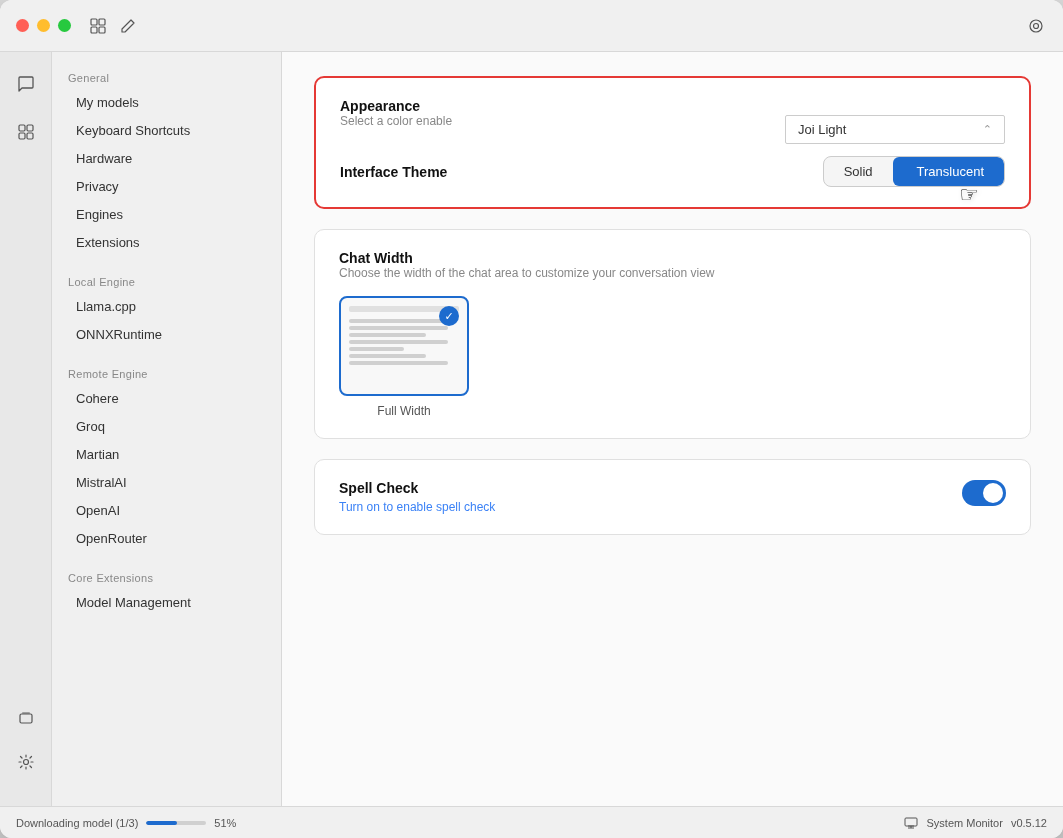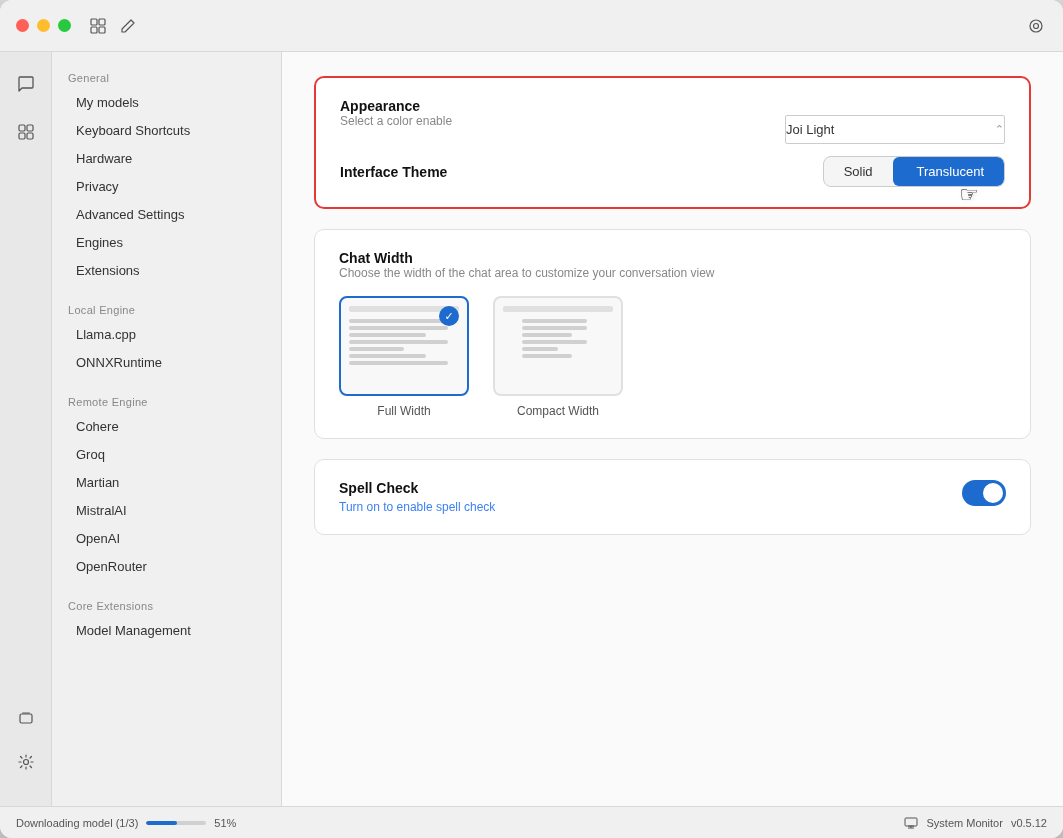--- a/index.html
+++ b/index.html
@@ -155,21 +155,21 @@
       display: flex;
       align-items: center;
       gap: 8px;
     }
     .theme-dropdown {
       display: flex;
       align-items: center;
       justify-content: space-between;
       border: 1px solid #ccc;
       border-radius: 2px;
-      padding: 6px 0;
+      padding: 6px 12px;
       background: #fff;
       cursor: pointer;
       min-width: 220px;
       font-size: 13px;
       color: #333;
       gap: 38px;
     }
     .theme-dropdown .chevron {
       color: #999;
       font-size: 11px;
@@ -424,21 +424,20 @@
         </div>
       </div>
     </div>
 
     <div class="sidebar">
       <div class="section-label">General</div>
       <div class="nav-item">My models</div>
       <div class="nav-item">Keyboard Shortcuts</div>
       <div class="nav-item">Hardware</div>
       <div class="nav-item">Privacy</div>
-      <div class="nav-item">Advanced Settings</div>
       <div class="nav-item">Engines</div>
       <div class="nav-item">Extensions</div>
 
       <div class="section-label" style="margin-top: 12px;">Local Engine</div>
       <div class="nav-item">Llama.cpp</div>
       <div class="nav-item">ONNXRuntime</div>
 
       <div class="section-label" style="margin-top: 12px;">Remote Engine</div>
       <div class="nav-item">Cohere</div>
       <div class="nav-item">Groq</div>
@@ -488,34 +487,20 @@
                 <div class="preview-line long"></div>
                 <div class="preview-line medium"></div>
                 <div class="preview-line long"></div>
                 <div class="preview-line short"></div>
                 <div class="preview-line medium"></div>
                 <div class="preview-line long"></div>
               </div>
             </div>
             <div class="width-label">Full Width</div>
           </div>
-          <div class="width-option">
-            <div class="width-preview">
-              <div class="preview-topbar"></div>
-              <div style="display:flex; flex-direction:column; gap:3px; margin-top:4px; width:65%; margin-left:auto; margin-right:auto;">
-                <div class="preview-line long"></div>
-                <div class="preview-line long"></div>
-                <div class="preview-line medium"></div>
-                <div class="preview-line long"></div>
-                <div class="preview-line short"></div>
-                <div class="preview-line medium"></div>
-              </div>
-            </div>
-            <div class="width-label">Compact Width</div>
-          </div>
         </div>
       </div>
 
       <div class="spell-check-section">
         <div class="spell-row">
           <div class="spell-info">
             <div class="card-title">Spell Check</div>
             <div style="font-size:12px; color:#3b82f6; margin-top:4px;">Turn on to enable spell check</div>
           </div>
           <div class="toggle-switch"></div>

